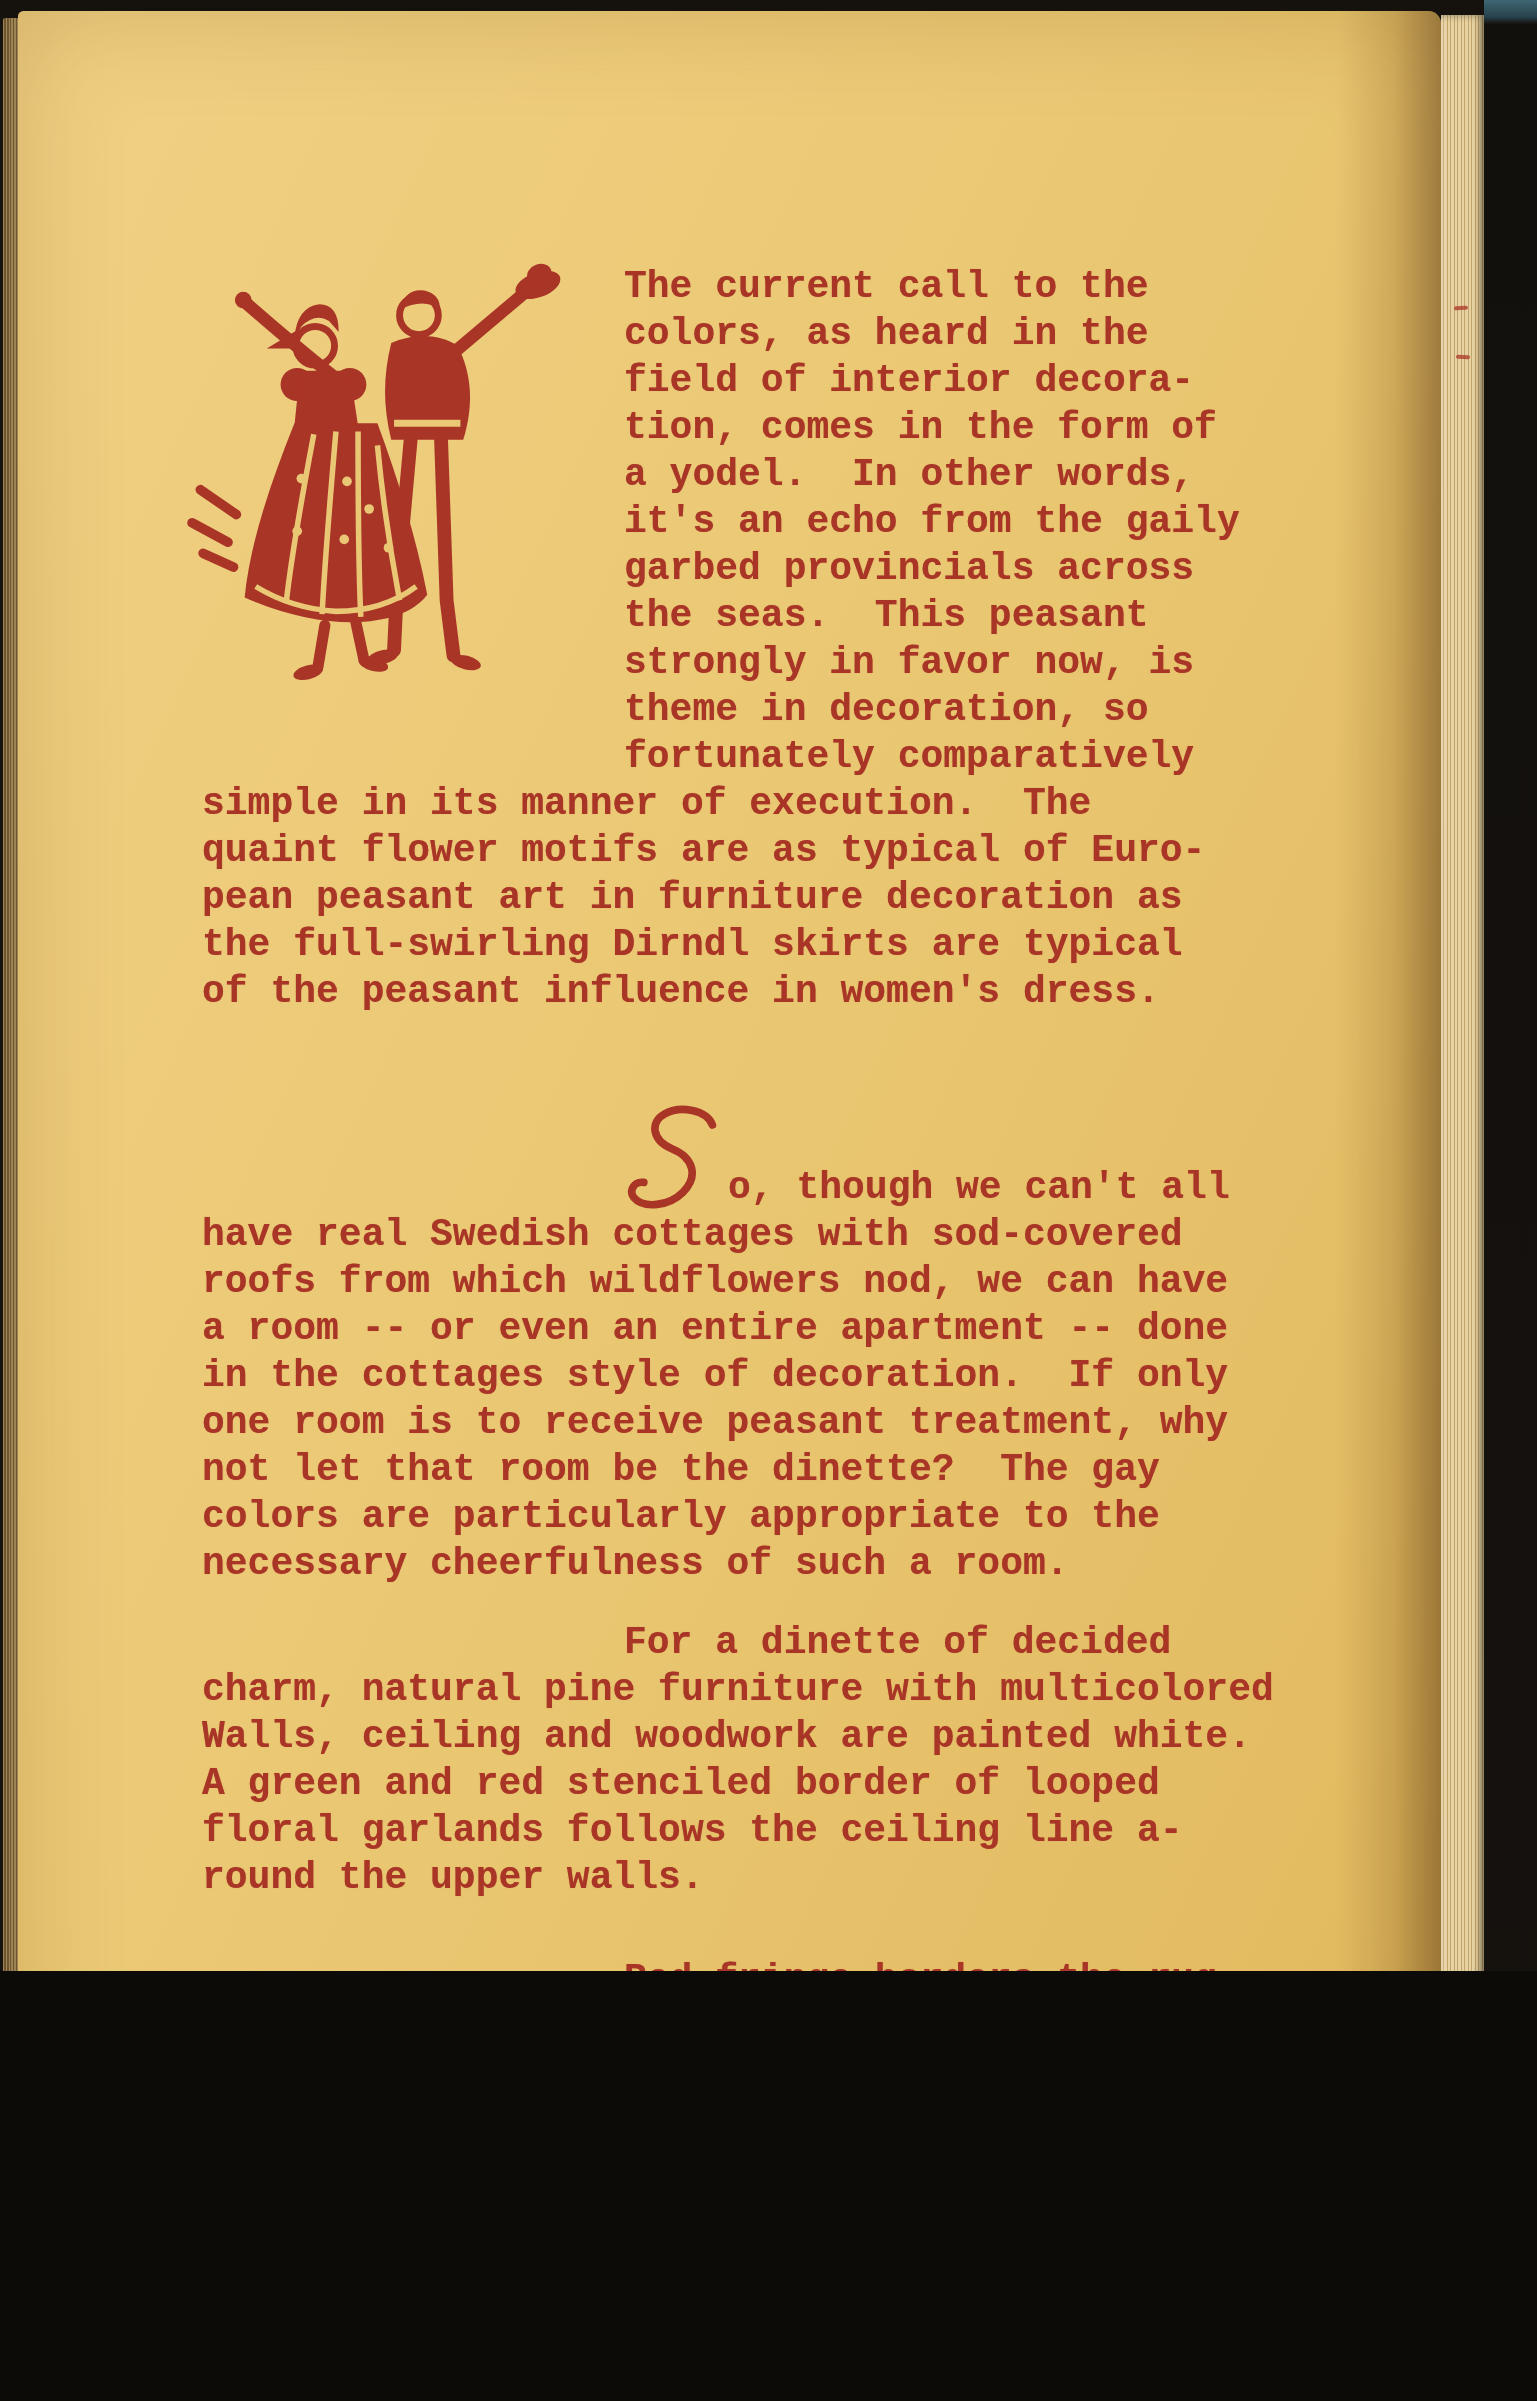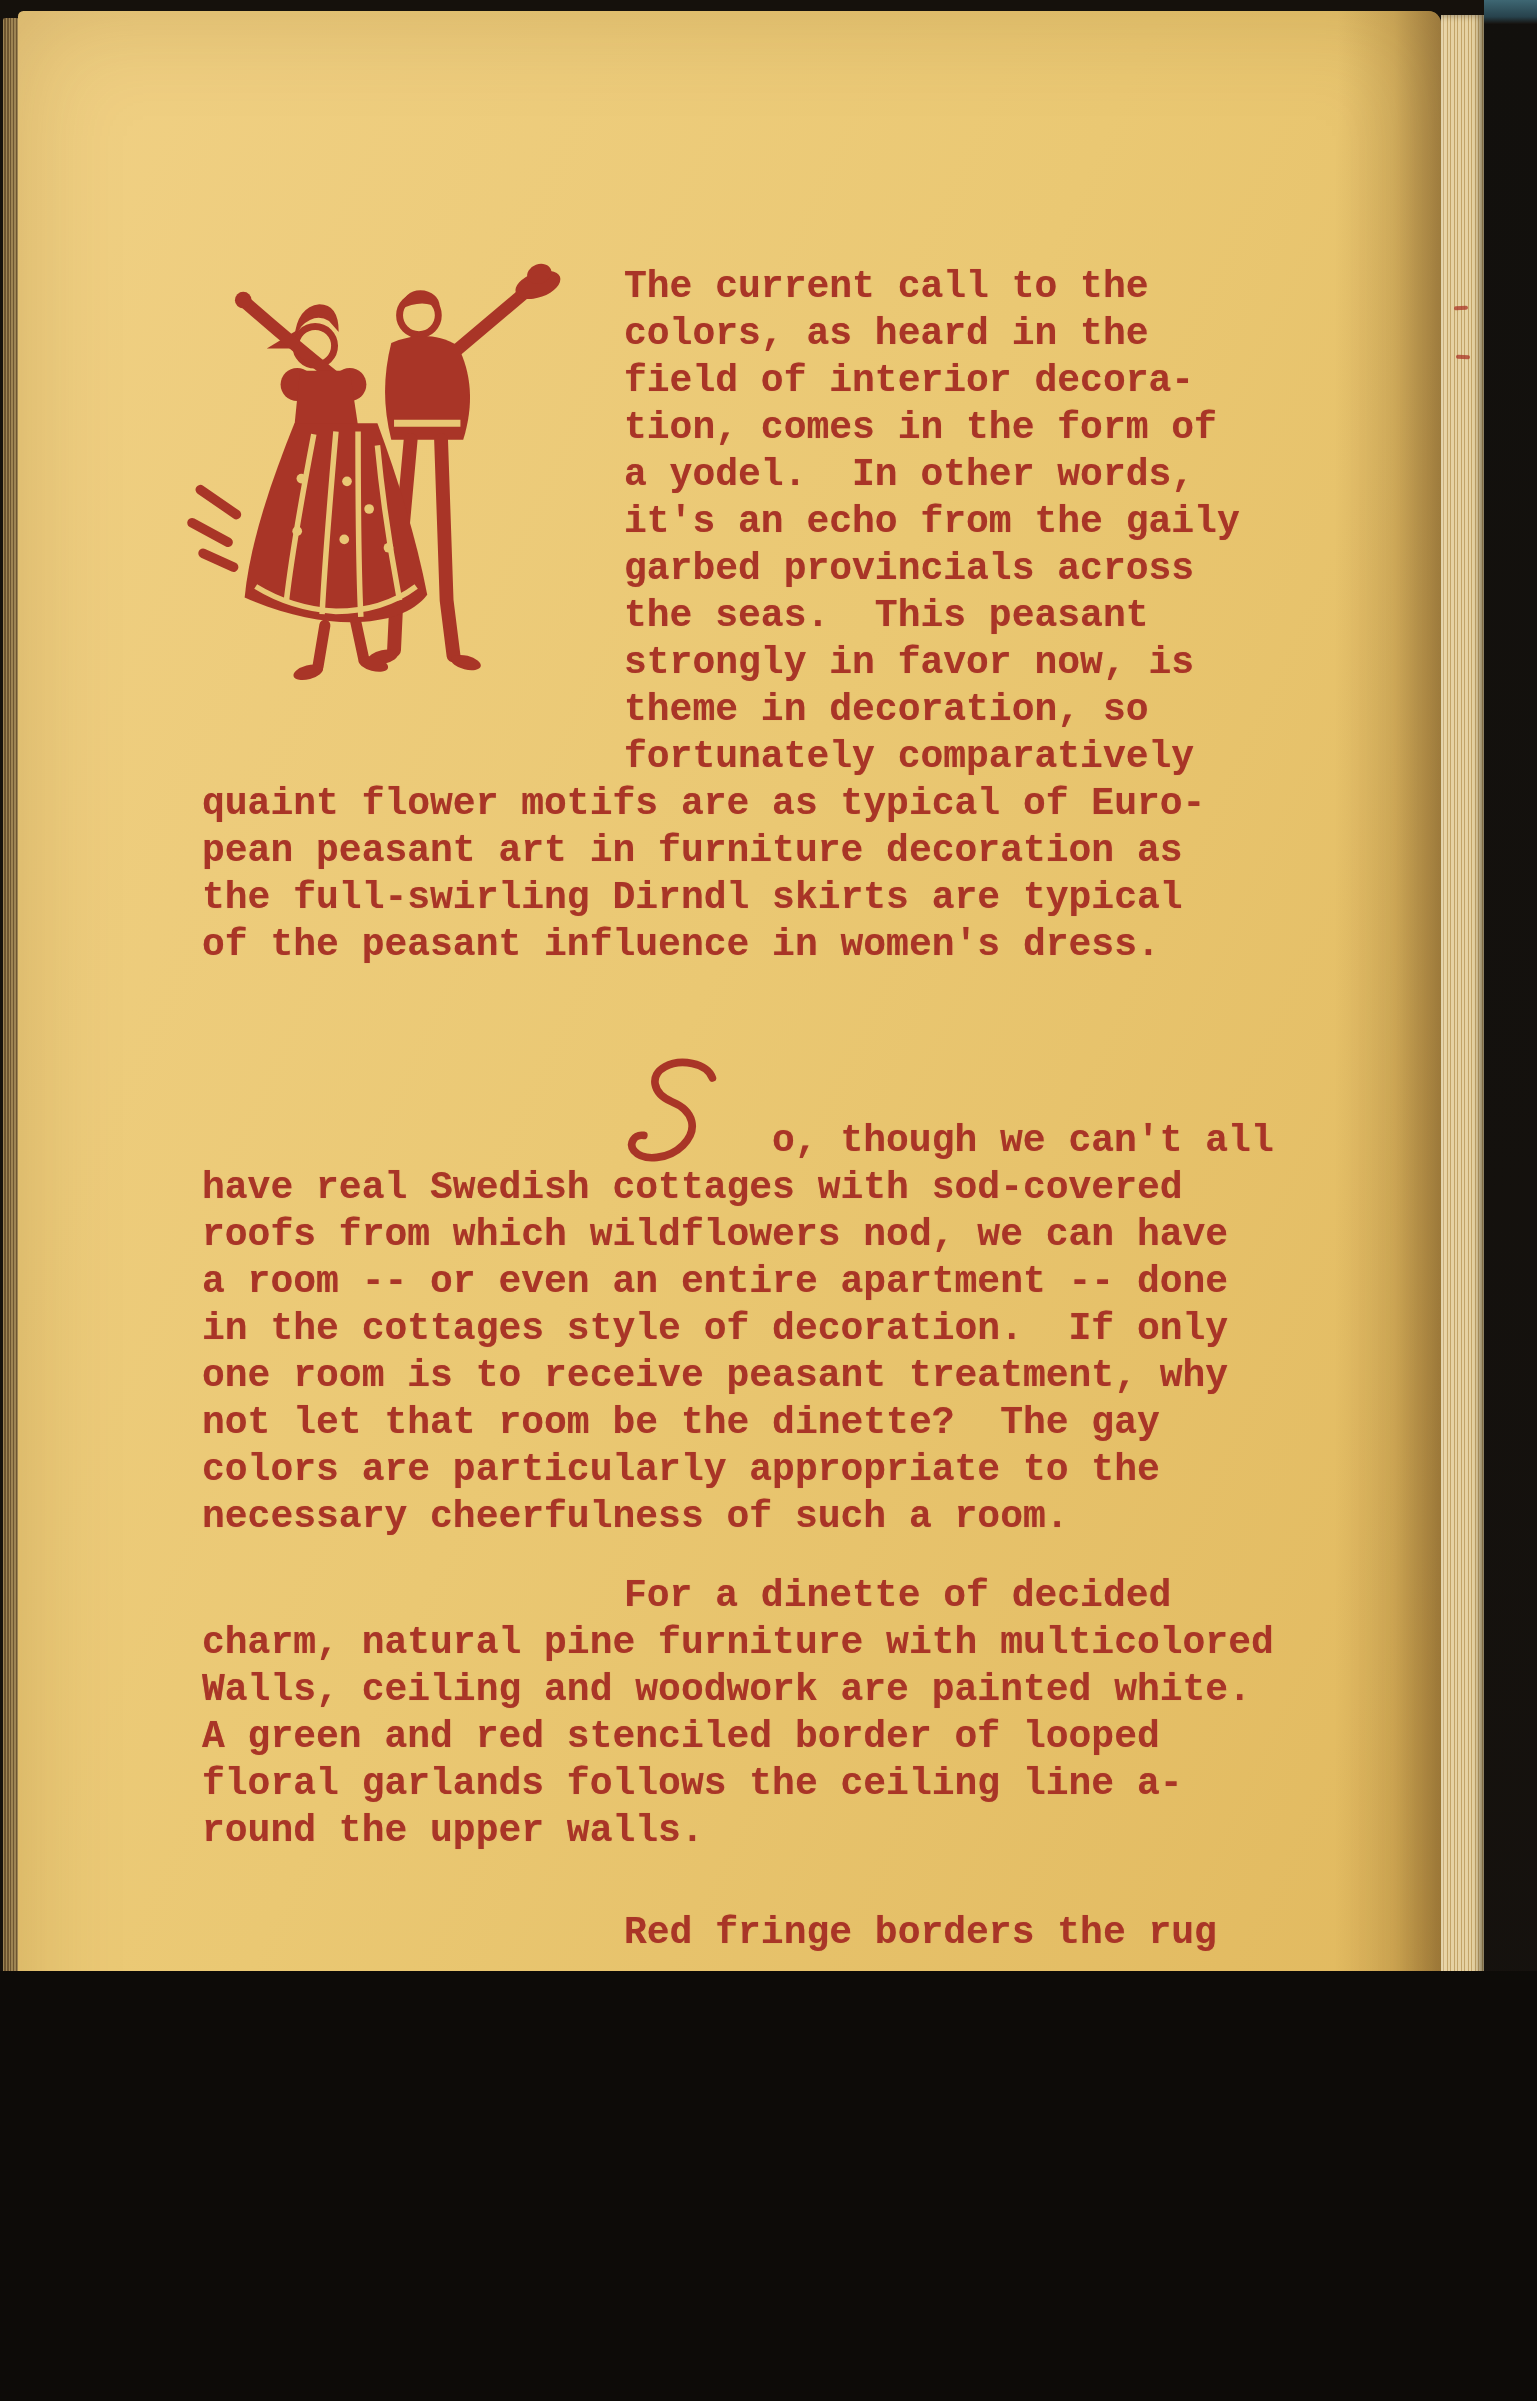--- a/index.html
+++ b/index.html
@@ -63,21 +63,21 @@
     font:700 38px/47px "Liberation Mono", monospace;
     text-shadow:0 0 0.7px rgba(169,53,39,.5);
   }
   .text-line{white-space:pre;height:47px;}
   .wrapped .text-line{margin-left:422px;}
   .para{position:relative;}
   .p2{margin-top:149px;}
   .p3{margin-top:32px;}
   .p4{margin-top:55px;}
   .indent{margin-left:422px;}
-  .first-line{margin-left:415px;display:flex;height:47px;align-items:flex-start;gap:44px;}
+  .first-line{margin-left:415px;display:flex;height:47px;align-items:flex-start;}
   .first-line .rest{white-space:pre;}
   .swash{position:relative;width:111px;flex:0 0 111px;height:47px;color:var(--ink);}
   .swash svg{position:absolute;left:-4.2px;top:-60px;width:112px;height:119px;}
   .stray{margin-left:846px;margin-top:11px;height:47px;}
 </style>
 </head>
 <body>
 
 <div class="stage">
 
@@ -151,20 +151,21 @@
             <div class="text-line">tion, comes in the form of</div>
             <div class="text-line">a yodel.  In other words,</div>
             <div class="text-line">it's an echo from the gaily</div>
             <div class="text-line">garbed provincials across</div>
             <div class="text-line">the seas.  This peasant</div>
             <div class="text-line">strongly in favor now, is</div>
             <div class="text-line">theme in decoration, so</div>
             <div class="text-line">fortunately comparatively</div>
           </div>
         <div>
+            <div class="text-line">simple in its manner of execution.  The</div>
             <div class="text-line">quaint flower motifs are as typical of Euro-</div>
             <div class="text-line">pean peasant art in furniture decoration as</div>
             <div class="text-line">the full-swirling Dirndl skirts are typical</div>
             <div class="text-line">of the peasant influence in women's dress.</div>
           </div>
       </section>
 
       <section class="para p2">
         <div class="first-line">
           <span class="swash">

